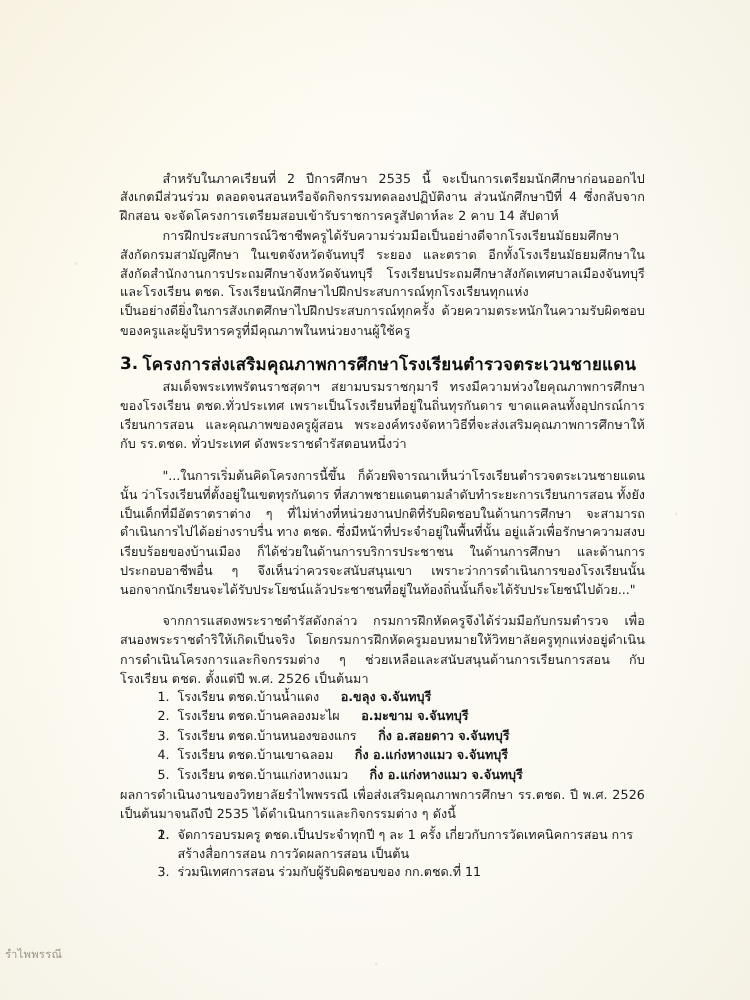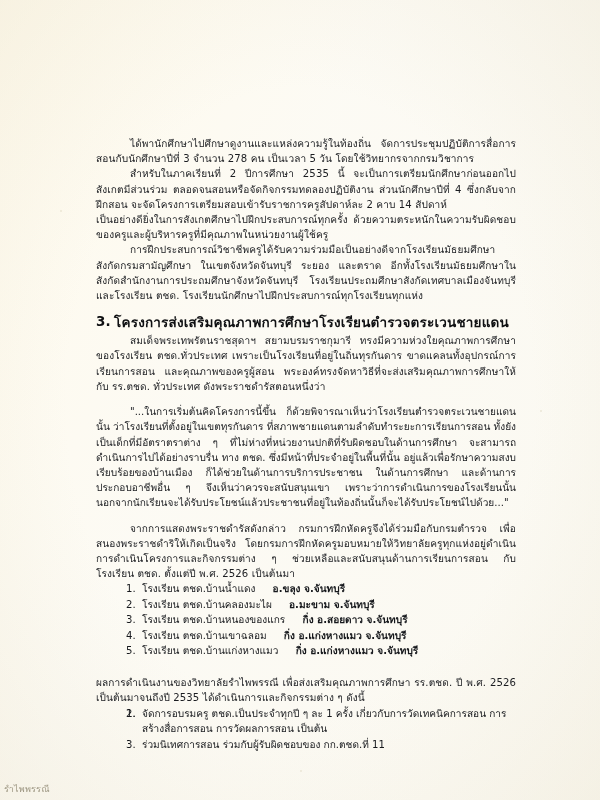--- a/index.html
+++ b/index.html
@@ -112,21 +112,21 @@
   .numlist.sub li {
     padding-left: 46px;
   }
   .numlist li .li-tail {
     padding-left: 14px;
     font-weight: bold;
   }
   .footer-mark {
     position: absolute;
     left: 4px;
-    bottom: 4px;
+    bottom: 30px;
     font-size: 9px;
     color: #8d8670;
     opacity: 0.85;
     letter-spacing: 0.2px;
   }
   .speck {
     position: absolute;
     background: #ded6bd;
     border-radius: 50%;
     opacity: 0.5;
@@ -136,24 +136,23 @@
 <body>
 
 <div class="page">
 
   <div class="speck" style="left:60px; top:210px; width:2px; height:2px;"></div>
   <div class="speck" style="left:540px; top:410px; width:2px; height:2px;"></div>
   <div class="speck" style="left:300px; top:770px; width:2px; height:2px;"></div>
 
   <div class="content">
 
-    <p class="para indent">ได้พานักศึกษาไปศึกษาดูงานและแหล่งความรู้ในท้องถิ่น   จัดการประชุมปฏิบัติการสื่อการสอนกับนักศึกษาปีที่ 3 จำนวน 278 คน เป็นเวลา 5 วัน โดยใช้วิทยากรจากกรมวิชาการ</p>
     <p class="para indent">สำหรับในภาคเรียนที่ 2 ปีการศึกษา 2535 นี้ จะเป็นการเตรียมนักศึกษาก่อนออกไปสังเกตมีส่วนร่วม ตลอดจนสอนหรือจัดกิจกรรมทดลองปฏิบัติงาน ส่วนนักศึกษาปีที่ 4 ซึ่งกลับจากฝึกสอน จะจัดโครงการเตรียมสอบเข้ารับราชการครูสัปดาห์ละ 2 คาบ 14 สัปดาห์</p>
+    <p class="para indent">การฝึกประสบการณ์วิชาชีพครูได้รับความร่วมมือเป็นอย่างดีจากโรงเรียนมัธยมศึกษา สังกัดกรมสามัญศึกษา ในเขตจังหวัดจันทบุรี ระยอง และตราด อีกทั้งโรงเรียนมัธยมศึกษาในสังกัดสำนักงานการประถมศึกษาจังหวัดจันทบุรี โรงเรียนประถมศึกษาสังกัดเทศบาลเมืองจันทบุรี และโรงเรียน ตชด. โรงเรียนนักศึกษาไปฝึกประสบการณ์ทุกโรงเรียนทุกแห่ง</p>
     <p class="para">เป็นอย่างดียิ่งในการสังเกตศึกษาไปฝึกประสบการณ์ทุกครั้ง ด้วยความตระหนักในความรับผิดชอบของครูและผู้บริหารครูที่มีคุณภาพในหน่วยงานผู้ใช้ครู</p>
-    <p class="para indent">การฝึกประสบการณ์วิชาชีพครูได้รับความร่วมมือเป็นอย่างดีจากโรงเรียนมัธยมศึกษา สังกัดกรมสามัญศึกษา ในเขตจังหวัดจันทบุรี ระยอง และตราด อีกทั้งโรงเรียนมัธยมศึกษาในสังกัดสำนักงานการประถมศึกษาจังหวัดจันทบุรี โรงเรียนประถมศึกษาสังกัดเทศบาลเมืองจันทบุรี และโรงเรียน ตชด. โรงเรียนนักศึกษาไปฝึกประสบการณ์ทุกโรงเรียนทุกแห่ง</p>
 
     <div class="heading">
       <div class="num">3.</div>
       <div class="htext">โครงการส่งเสริมคุณภาพการศึกษาโรงเรียนตำรวจตระเวนชายแดน</div>
     </div>
 
 
     <p class="para indent">สมเด็จพระเทพรัตนราชสุดาฯ สยามบรมราชกุมารี ทรงมีความห่วงใยคุณภาพการศึกษาของโรงเรียน ตชด.ทั่วประเทศ เพราะเป็นโรงเรียนที่อยู่ในถิ่นทุรกันดาร ขาดแคลนทั้งอุปกรณ์การเรียนการสอน และคุณภาพของครูผู้สอน พระองค์ทรงจัดหาวิธีที่จะส่งเสริมคุณภาพการศึกษาให้กับ รร.ตชด. ทั่วประเทศ ดังพระราชดำรัสตอนหนึ่งว่า</p>
     <p class="quote indent">"...ในการเริ่มต้นคิดโครงการนี้ขึ้น ก็ด้วยพิจารณาเห็นว่าโรงเรียนตำรวจตระเวนชายแดนนั้น ว่าโรงเรียนที่ตั้งอยู่ในเขตทุรกันดาร ที่สภาพชายแดนตามลำดับทำระยะการเรียนการสอน ทั้งยังเป็นเด็กที่มีอัตราตราต่าง ๆ ที่ไม่ห่างที่หน่วยงานปกติที่รับผิดชอบในด้านการศึกษา จะสามารถดำเนินการไปได้อย่างราบรื่น ทาง ตชด. ซึ่งมีหน้าที่ประจำอยู่ในพื้นที่นั้น อยู่แล้วเพื่อรักษาความสงบเรียบร้อยของบ้านเมือง ก็ได้ช่วยในด้านการบริการประชาชน ในด้านการศึกษา และด้านการประกอบอาชีพอื่น ๆ จึงเห็นว่าควรจะสนับสนุนเขา เพราะว่าการดำเนินการของโรงเรียนนั้นนอกจากนักเรียนจะได้รับประโยชน์แล้วประชาชนที่อยู่ในท้องถิ่นนั้นก็จะได้รับประโยชน์ไปด้วย..."</p>
     <p class="para indent">จากการแสดงพระราชดำรัสดังกล่าว กรมการฝึกหัดครูจึงได้ร่วมมือกับกรมตำรวจ เพื่อสนองพระราชดำริให้เกิดเป็นจริง โดยกรมการฝึกหัดครูมอบหมายให้วิทยาลัยครูทุกแห่งอยู่ดำเนินการดำเนินโครงการและกิจกรรมต่าง ๆ ช่วยเหลือและสนับสนุนด้านการเรียนการสอน กับโรงเรียน ตชด. ตั้งแต่ปี พ.ศ. 2526 เป็นต้นมา</p>
@@ -179,21 +178,21 @@
         <span class="li-text">โรงเรียน ตชด.บ้านเขาฉลอม</span>
         <span class="li-tail">กิ่ง อ.แก่งหางแมว จ.จันทบุรี</span>
       </li>
       <li>
         <span class="li-num">5.</span>
         <span class="li-text">โรงเรียน ตชด.บ้านแก่งหางแมว</span>
         <span class="li-tail">กิ่ง อ.แก่งหางแมว จ.จันทบุรี</span>
       </li>
     </ul>
 
-    <p class="para" style="margin-top:16px;">ผลการดำเนินงานของวิทยาลัยรำไพพรรณี เพื่อส่งเสริมคุณภาพการศึกษา รร.ตชด. ปี พ.ศ. 2526 เป็นต้นมาจนถึงปี 2535 ได้ดำเนินการและกิจกรรมต่าง ๆ ดังนี้</p>
+    <p class="para" style="margin-top:1px;">ผลการดำเนินงานของวิทยาลัยรำไพพรรณี เพื่อส่งเสริมคุณภาพการศึกษา รร.ตชด. ปี พ.ศ. 2526 เป็นต้นมาจนถึงปี 2535 ได้ดำเนินการและกิจกรรมต่าง ๆ ดังนี้</p>
 
     <ul class="numlist sub" style="margin-top:1px;">
       <li style="white-space:normal;">
         <span class="li-num">1.</span>
       </li>
       <li style="white-space:normal; padding-left:46px; text-indent:0;">
         <span class="li-num">2.</span>
         <span class="li-text">จัดการอบรมครู ตชด.เป็นประจำทุกปี ๆ ละ 1 ครั้ง   เกี่ยวกับการวัดเทคนิคการสอน การสร้างสื่อการสอน การวัดผลการสอน เป็นต้น</span>
       </li>
       <li style="white-space:normal;">

